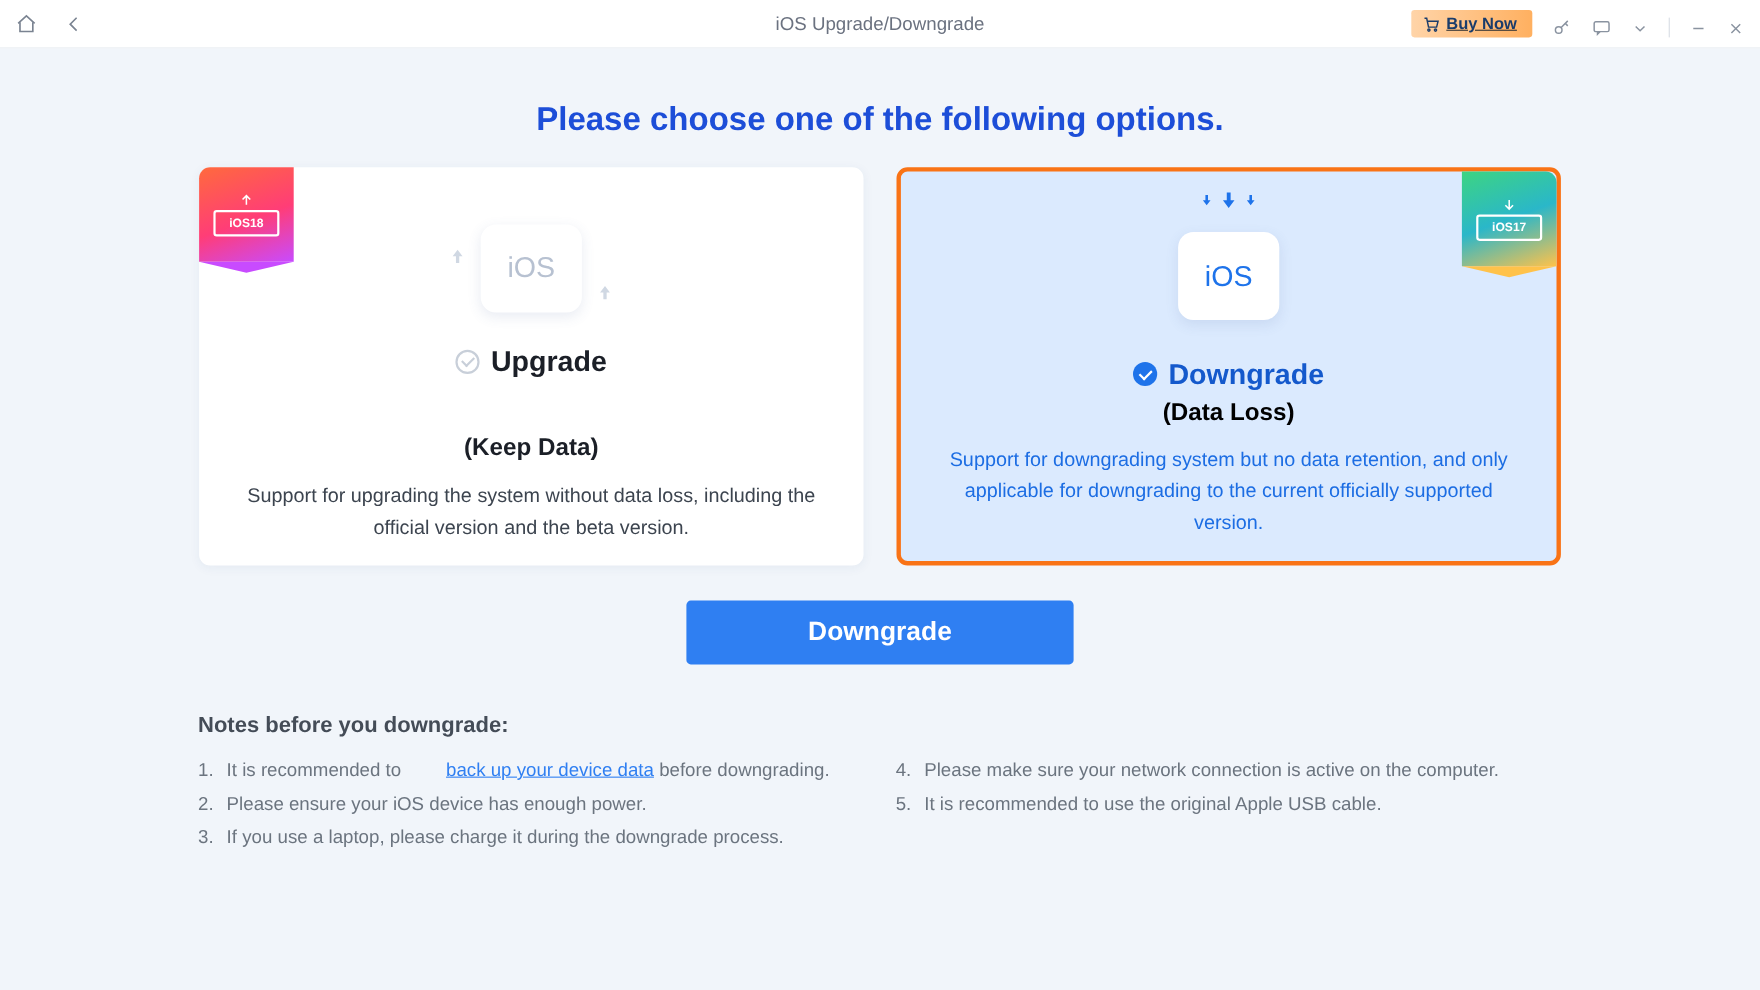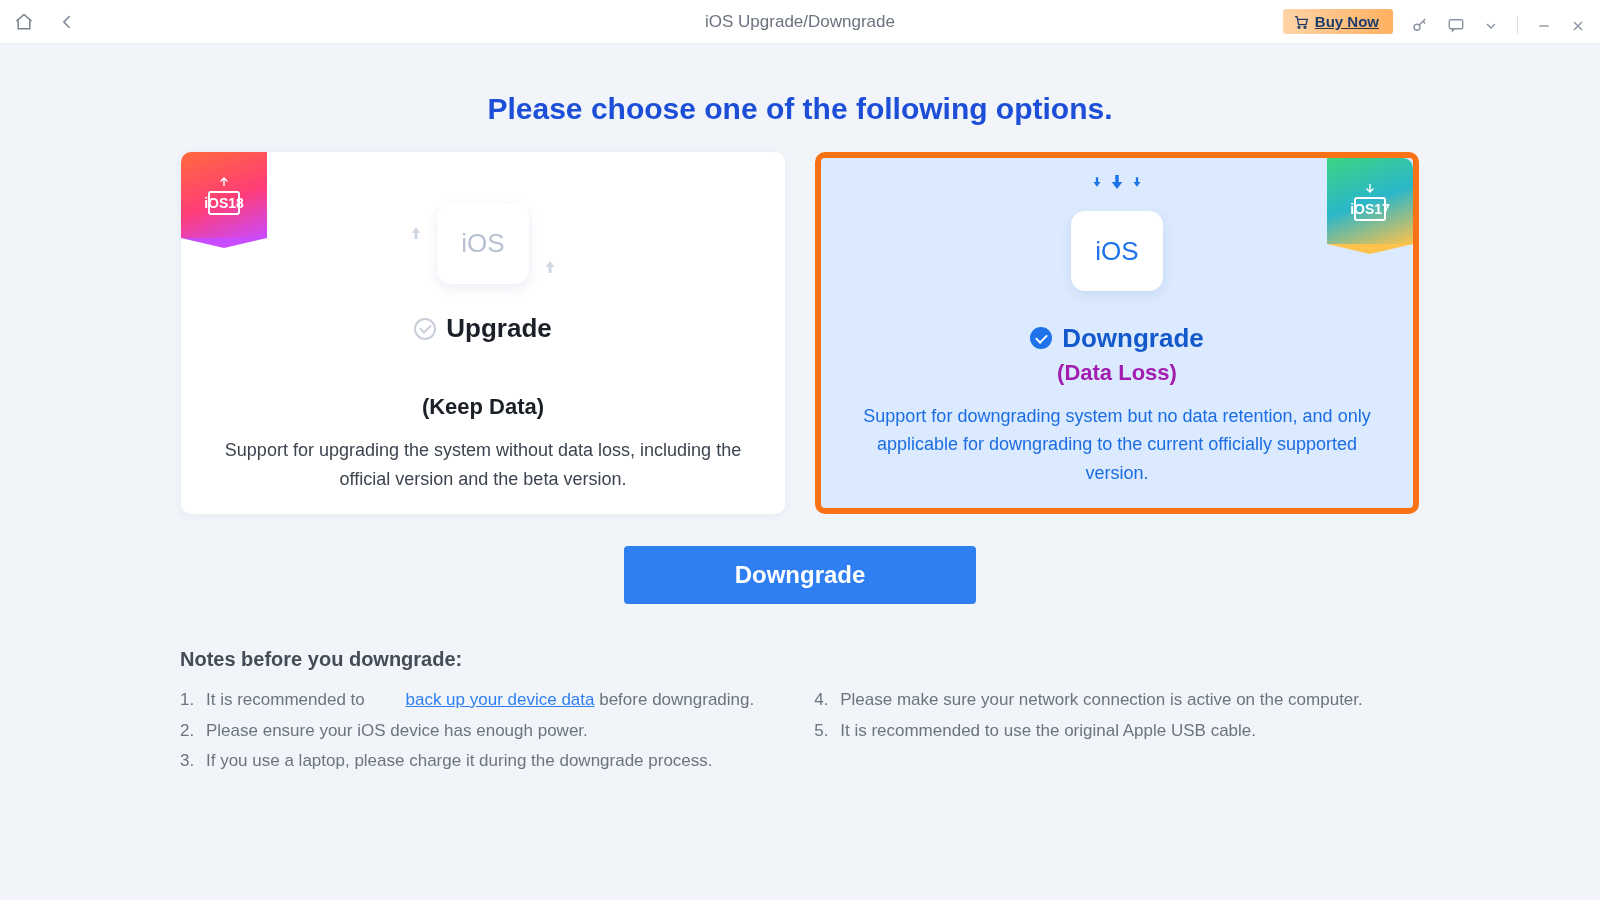--- a/index.html
+++ b/index.html
@@ -79,21 +79,21 @@
     display:flex;
     flex-direction:column;
     align-items:center;
   }
   .card.upgrade {
     background: #fff;
     box-shadow: 0 2px 10px rgba(30,60,120,0.06);
   }
   .card.downgrade {
     background: #dbeafe;
-    border: 6px solid #f97316;
+    border: 4px solid #f97316;
   }
   .ribbon {
     position: absolute;
     top: 0;
     width: 86px;
     height: 86px;
     display:flex;
     flex-direction:column;
     align-items:center;
     justify-content:center;
@@ -107,21 +107,21 @@
     content:"";
     position:absolute;
     bottom:-10px;
     left:0;
     border-left:43px solid transparent;
     border-right:43px solid transparent;
   }
   .ribbon.left::after{ border-top:10px solid #c84bff; }
   .ribbon.right::after{ border-top:10px solid #ffc24a; }
   .ribbon svg { margin-bottom:2px; }
-  .ribbon .box { width:32px; height:24px; border:2px solid #fff; border-radius:3px; display:flex; align-items:center; justify-content:center; font-size:14px;text-align:right; }
+  .ribbon .box { width:60px; height:24px; border:2px solid #fff; border-radius:3px; display:flex; align-items:center; justify-content:center; font-size:11px;text-align:right; }
 
   .card-illus {
     height: 120px;
     display:flex;
     align-items:center;
     justify-content:center;
     margin-top:10px;
     margin-bottom:18px;
   }
   .illus-box {
@@ -135,21 +135,21 @@
   .side-arrow.r { right:-30px; bottom:4px; }
   .down-arrows { position:absolute; top:-36px; display:flex; gap:6px; color:#1e73ea; align-items:flex-end;}
   .down-arrows svg:nth-child(2){ transform:scale(1.5); }
 
   .card-title-row { display:flex; align-items:center; gap:10px; justify-content:center; margin-bottom:6px;}
   .card-title { font-size:26px; font-weight:700; }
   .card.upgrade .card-title { color:#1b1f27; }
   .card.downgrade .card-title { color:#1459cc; }
   .card-sub { font-size:22px; font-weight:700; margin-bottom:16px;}
   .card.upgrade .card-sub { color:#1b1f27;margin-top:44px; }
-  .card.downgrade .card-sub { color:#a21caf; }
+  .card.downgrade .card-sub { color:#000000; }
   .card-desc { font-size:18px; line-height:1.6; }
   .card.upgrade .card-desc { color:#3c444f; }
   .card.downgrade .card-desc { color:#1c6de3; }
   .check-open { width:22px; height:22px; border:2px solid #c8cfd9; border-radius:50%; display:flex; align-items:center; justify-content:center;}
   .check-open::after{ content:""; width:9px; height:5px; border-left:2px solid #c8cfd9; border-bottom:2px solid #c8cfd9; transform:rotate(-45deg); margin-top:-3px;}
   .check-filled { width:22px; height:22px; background:#1e73ea; border-radius:50%; display:flex; align-items:center; justify-content:center;}
   .check-filled::after{ content:""; width:9px; height:5px; border-left:2px solid #fff; border-bottom:2px solid #fff; transform:rotate(-45deg); margin-top:-2px;}
 
   .action-btn {
     width: 352px;

